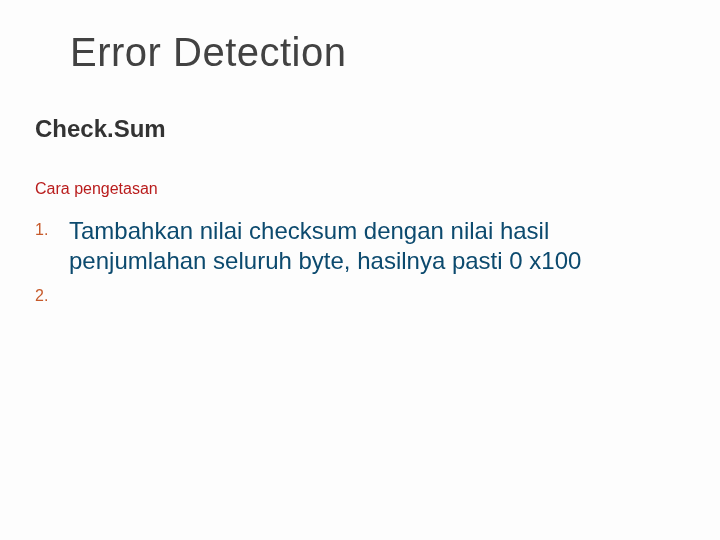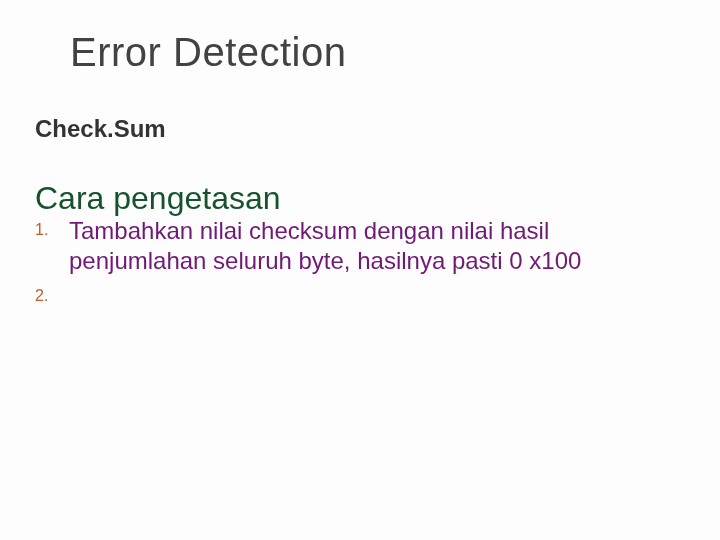--- a/index.html
+++ b/index.html
@@ -32,22 +32,22 @@
     top: 115px;
     font-size: 24px;
     font-weight: bold;
     color: #333;
     text-align: center;
   }
   .section-label {
     position: absolute;
     left: 35px;
     top: 180px;
-    font-size: 32px;
-    color: #14532d;
+    font-size: 16px;
+    color: #b91c1c;
   }
   .ol-wrap {
     position: absolute;
     left: 35px;
     top: 210px;
     right: 40px;
   }
   .li {
     display: flex;
     align-items: flex-start;
@@ -55,21 +55,21 @@
   }
   .li-num {
     color: #c65a2b;
     font-size: 16px;
     width: 34px;
     flex: 0 0 34px;
     padding-top: 5px;
   }
   .li-text {
     font-size: 24px;
-    color: #701a75;
+    color: #0c4a6e;
     line-height: 1.25;
   }
   .conclusion {
     position: absolute;
     left: 35px;
     top: 345px;
     right: 40px;
     font-size: 24px;
     color: #333;
     line-height: 1.3;

